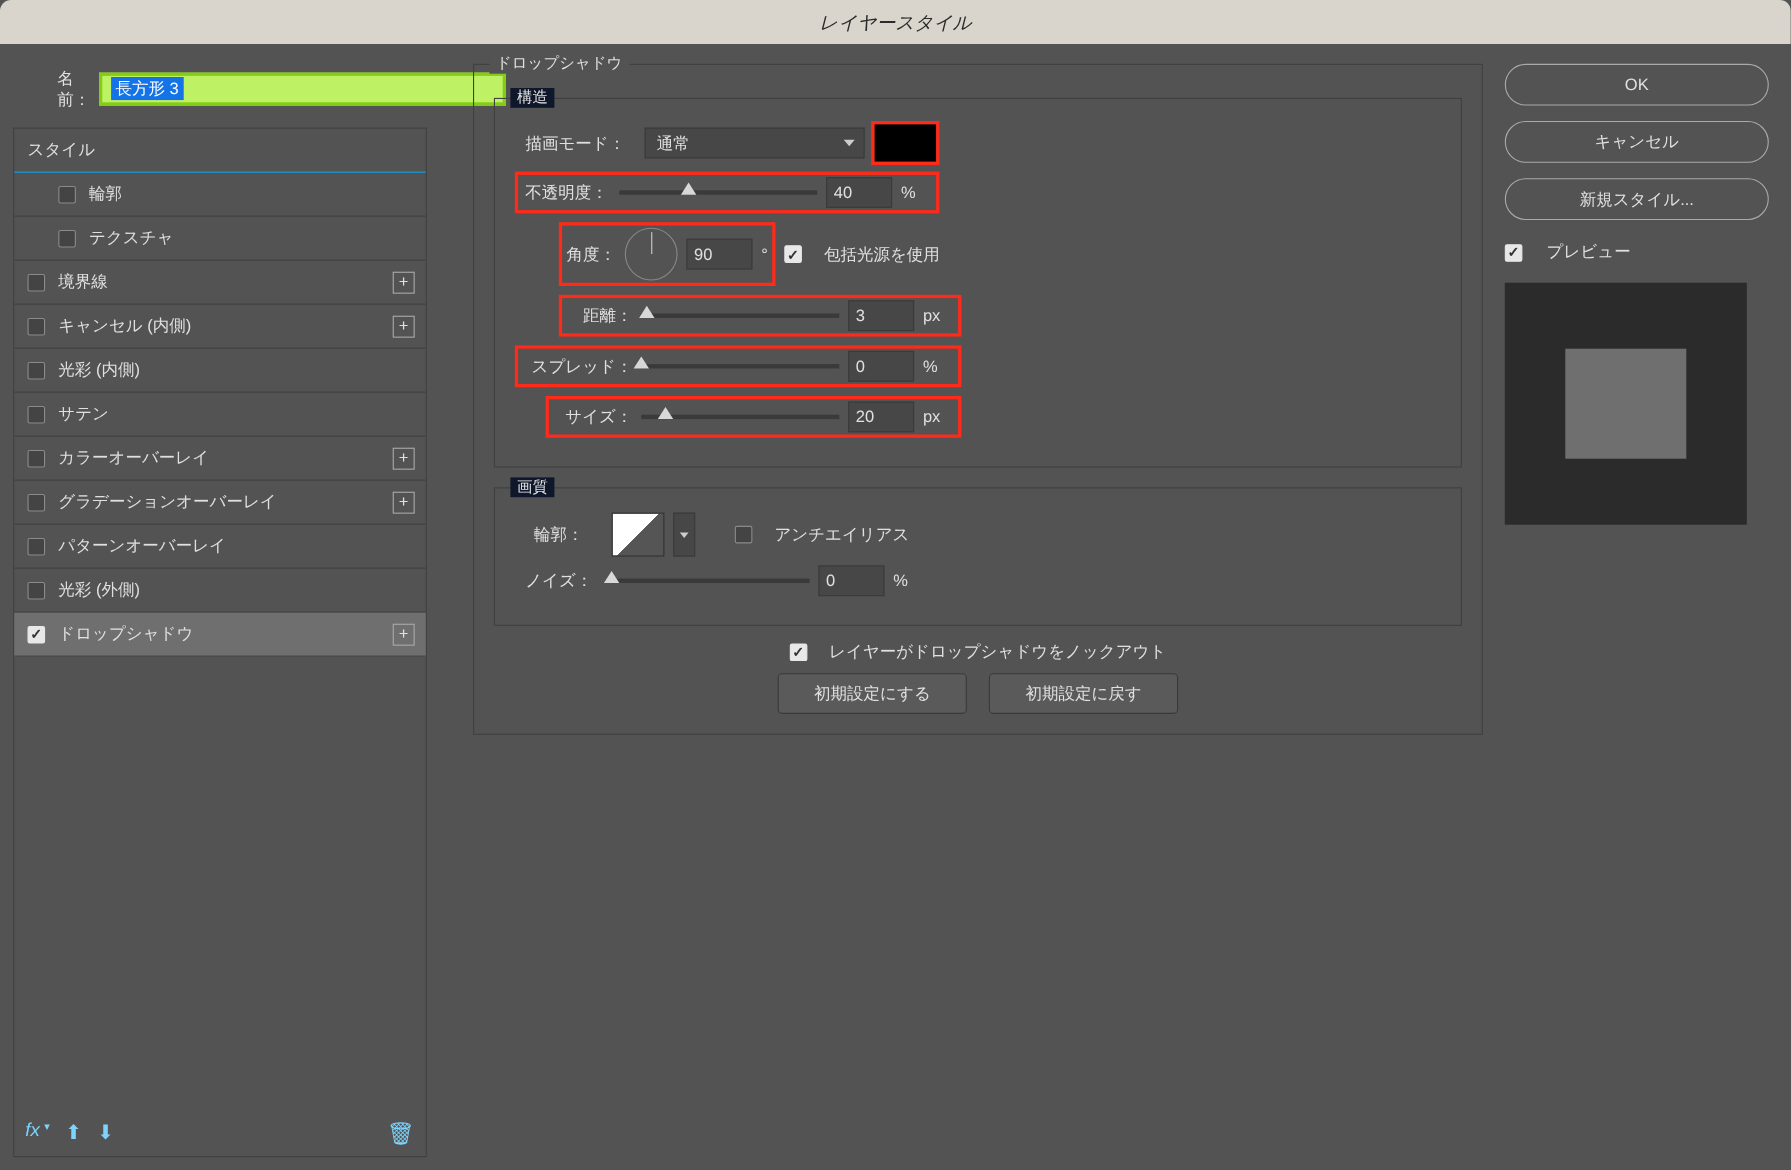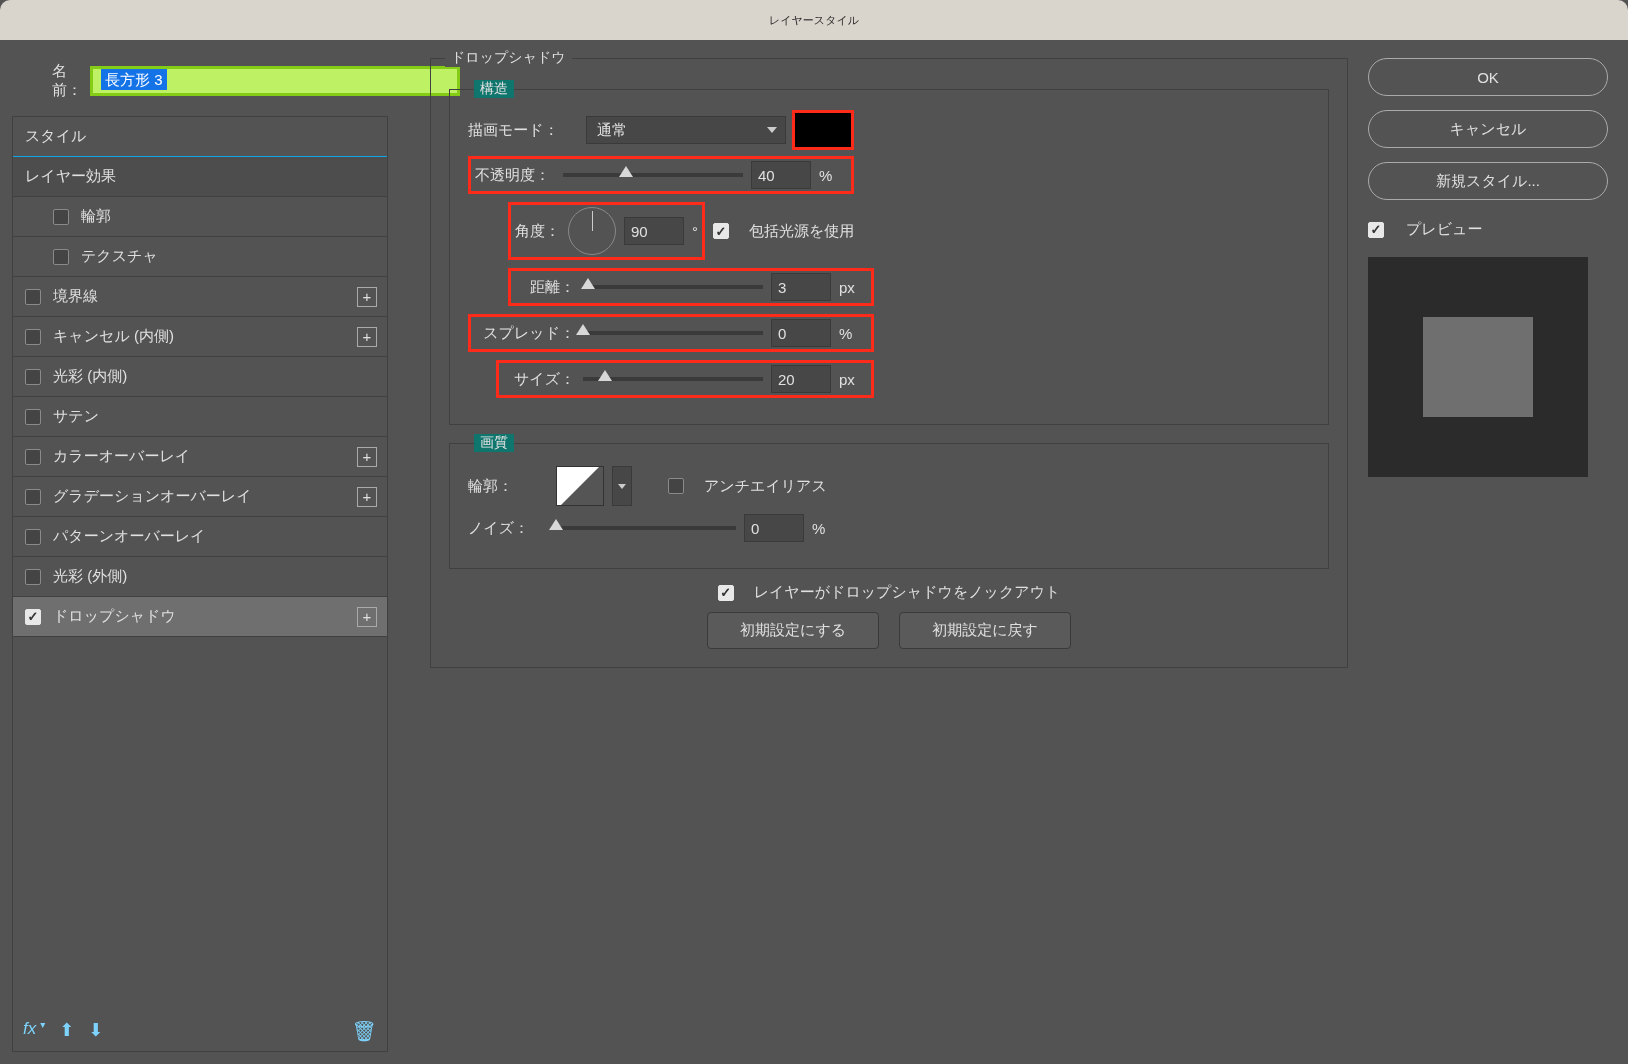--- a/index.html
+++ b/index.html
@@ -1,17 +1,17 @@
 <!DOCTYPE html>
 <html><head>
 <meta charset="utf-8">
 <style>
 * { margin: 0; padding: 0; box-sizing: border-box; font-family: "Hiragino Kaku Gothic ProN", "メイリオ", sans-serif; }
 body { background: #535353; color: #e0e0e0; font-size: 15px; width: 1628px; height: 1064px; overflow: hidden; }
-.titlebar { background: #d9d4cc; color: #2b2b2b; height: 40px; display: flex; align-items: center; justify-content: center; font-size: 11px; font-weight: 500; border-top-left-radius: 10px; border-top-right-radius: 10px; }
+.titlebar { background: #d9d4cc; color: #2b2b2b; height: 40px; display: flex; align-items: center; justify-content: center; font-size: 17px; font-weight: 500; border-top-left-radius: 10px; border-top-right-radius: 10px; font-style: italic; }
 .dialog { display: flex; height: calc(100% - 40px); }
 .left-col { width: 400px; display: flex; flex-direction: column; padding: 18px 12px 12px 12px; }
 .name-row { display: flex; align-items: center; gap: 8px; padding: 4px 8px 16px 40px; }
 .name-label { color: #e0e0e0; }
 .name-input { flex: 0 0 370px; height: 30px; border: 3px solid #84cc16; background: #bef264; color: #fff; padding: 2px 8px; font-size: 15px; }
 .name-input::selection { background: #1473e6; }
 .name-val { background: #1473e6; color: #fff; padding: 2px 4px; }
 .styles-panel { border: 1px solid #404040; background: #535353; flex: 1; display: flex; flex-direction: column; }
 .styles-hdr { padding: 10px 12px; border-bottom: 1px solid #0ea5e9; font-size: 15px; }
 .styles-sub { padding: 10px 12px; border-bottom: 1px solid #404040; font-size: 15px; background: #4d4d4d; }
@@ -24,23 +24,23 @@
 .plus-ic { width: 20px; height: 20px; border: 1px solid #aaa; display: flex; align-items: center; justify-content: center; position: absolute; right: 10px; font-size: 15px; line-height: 1; }
 .styles-foot { margin-top: auto; display: flex; padding: 8px 10px; gap: 14px; color: #7dd3fc; }
 .fx-lbl { font-style: italic; font-size: 17px; }
 .arrow-ic, .trash-ic { font-size: 18px; cursor: pointer; }
 .trash-ic { margin-left: auto; font-size: 20px; }
 
 .center-col { flex: 1; padding: 18px 20px 12px 30px; }
 .fieldset { border: 1px solid #404040; padding: 12px 18px 18px 18px; margin-bottom: 14px; position: relative; }
 .fieldset > .legend { position: absolute; top: -10px; left: 14px; background: #535353; padding: 0 6px; font-size: 14px; }
 .inner-fs { border: 1px solid #404040; padding: 14px 18px 18px 18px; margin-top: 18px; position: relative; }
-.inner-fs > .legend { position: absolute; top: -10px; left: 24px; background: #0f766e; padding: 0 6px; font-size: 14px; }
+.inner-fs > .legend { position: absolute; top: -10px; left: 14px; background: #0f172a; padding: 0 6px; font-size: 14px; }
 .row { display: flex; align-items: center; margin: 8px 0; gap: 8px; }
-.row-lbl { width: 110px; text-align: left; }
+.row-lbl { width: 110px; text-align: center; }
 .row-lbl.w80 { width: 80px; }
 .dropdown { height: 28px; background: #474747; border: 1px solid #3a3a3a; color: #e0e0e0; padding: 0 24px 0 10px; position: relative; min-width: 200px; display: inline-flex; align-items: center; }
 .dropdown::after { content: ""; position: absolute; right: 8px; top: 50%; width: 0; height: 0; border-left: 5px solid transparent; border-right: 5px solid transparent; border-top: 6px solid #ccc; transform: translateY(-50%); }
 .swatch { width: 58px; height: 36px; background: #000; border: 1px solid #333; }
 .slider { flex: 0 0 180px; height: 4px; background: #3a3a3a; position: relative; }
 .slider::before { content: ""; position: absolute; left: var(--p,0%); top: -7px; width: 0; height: 0; border-left: 7px solid transparent; border-right: 7px solid transparent; border-bottom: 11px solid #d8d8d8; transform: translateX(-50%); }
 .numbox { width: 60px; height: 28px; background: #474747; border: 1px solid #3a3a3a; color: #e0e0e0; text-align: left; padding: 0 6px; display: inline-flex; align-items: center; }
 .unit { width: 28px; }
 .hl-red { outline: 3px solid #ff2b1a; outline-offset: -1px; }
 .hl-red-box { border: 3px solid #ff2b1a; padding: 2px 4px; display: inline-flex; align-items: center; gap: 8px; }
@@ -67,21 +67,20 @@
 
 <div class="dialog">
 
   <div class="left-col">
     <div class="name-row">
       <span class="name-label">名前：</span>
       <div class="name-input"><span class="name-val">長方形 3</span></div>
     </div>
     <div class="styles-panel">
       <div class="styles-hdr">スタイル</div>
-      <div class="styles-sub">レイヤー効果</div>
 
       <div class="style-item indent">
         <span class="chk"></span>
         <span>輪郭</span>
       </div>
       <div class="style-item indent">
         <span class="chk"></span>
         <span>テクスチャ</span>
       </div>
       <div class="style-item">

